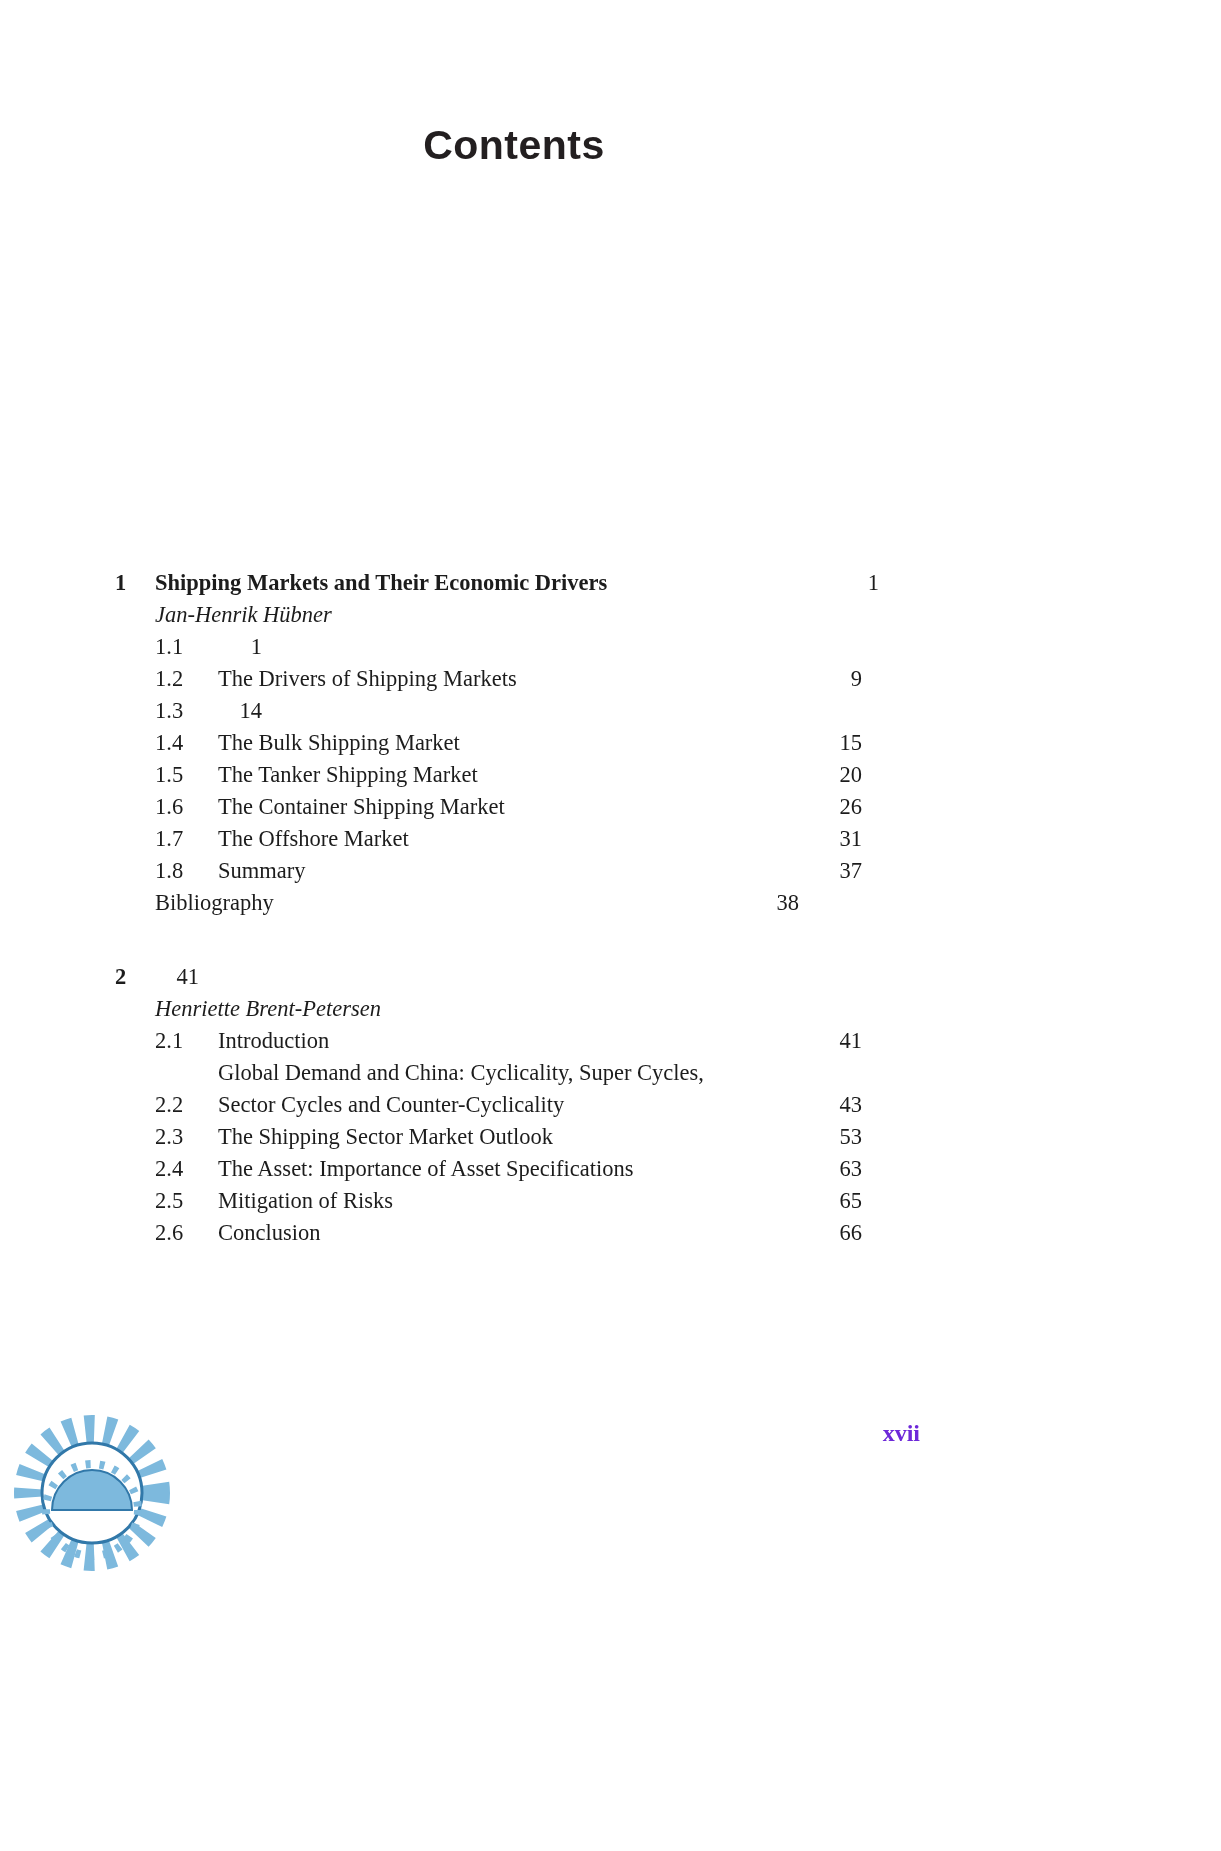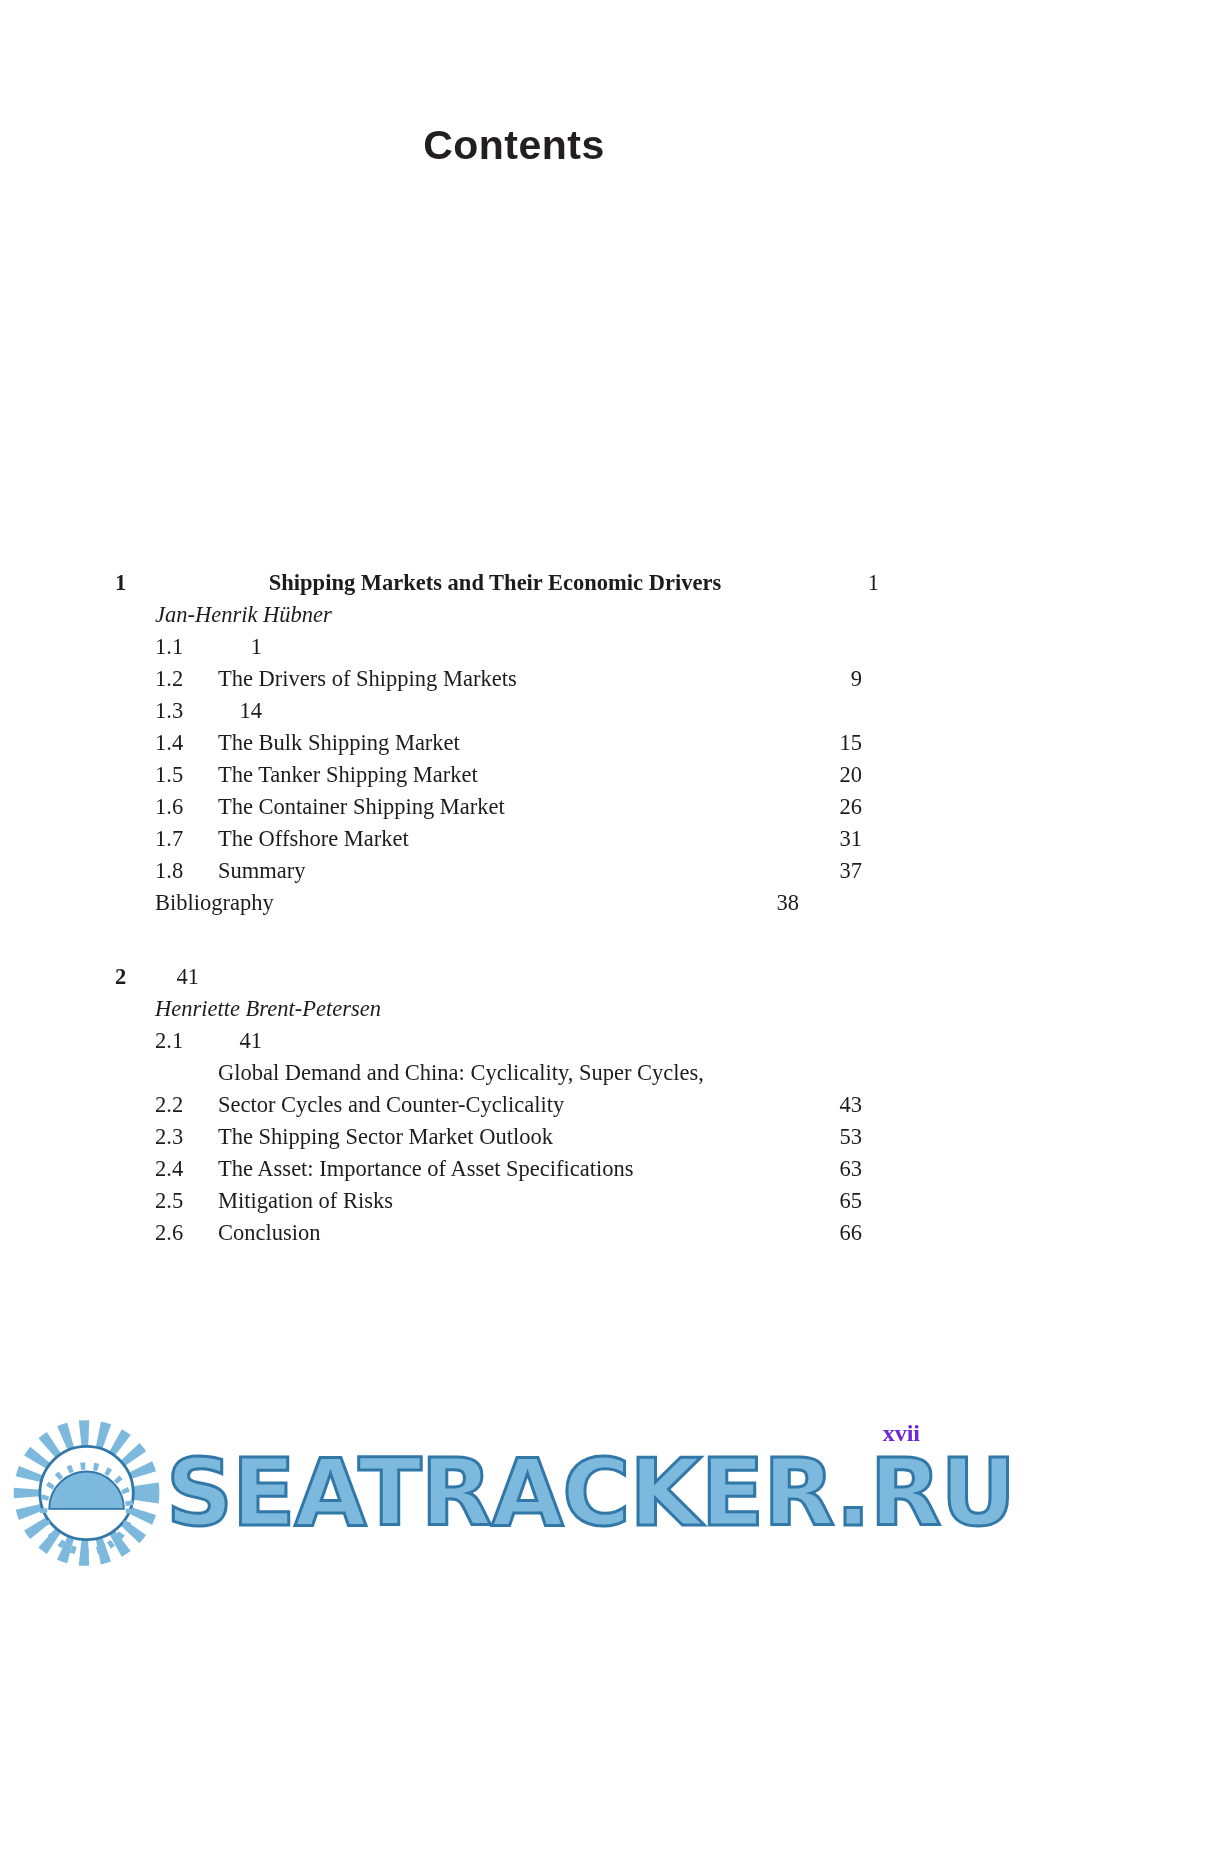--- a/index.html
+++ b/index.html
@@ -47,21 +47,20 @@
   .ch-num {
     width: 40px;
     font-weight: bold;
     flex: 0 0 40px;
   }
   .ch-title {
     flex: 1 1 auto;
     font-weight: bold;
     white-space: pre-line;
     max-width: 680px;
-    text-align: center;
   }
   .indent {
     padding-left: 40px;
   }
   .author {
     font-style: italic;
   }
   .e-num {
     flex: 0 0 63px;
     width: 63px;
@@ -174,20 +173,21 @@
       <div class="chapter">
         <div class="row">
           <span class="ch-num">2</span>
           <span class="pg">41</span>
         </div>
         <div class="indent author">Henriette Brent-Petersen</div>
 
         <div class="indent">
           <div class="row">
             <span class="e-num">2.1</span>
+            <span class="e-title">Introduction</span>
             <span class="pg">41</span>
           </div>
           <div class="row">
             <span class="e-num">2.2</span>
             <span class="e-title">Global Demand and China: Cyclicality, Super Cycles,
 Sector Cycles and Counter-Cyclicality</span>
             <span class="pg">43</span>
           </div>
           <div class="row">
             <span class="e-num">2.3</span>
@@ -221,15 +221,14 @@
     <svg width="165" height="170" viewBox="0 0 165 170" aria-hidden="true">
 
       <circle cx="82" cy="85" r="62" fill="none" stroke="#7db9dd" stroke-width="32" stroke-dasharray="9 10"></circle>
 
       <circle cx="82" cy="85" r="50" fill="#ffffff" stroke="#3178a9" stroke-width="3"></circle>
 
       <path d="M 42 102 A 40 40 0 0 1 122 102 L 42 102 Z" fill="#7db9dd" stroke="#3178a9" stroke-width="2"></path>
 
       <circle cx="82" cy="102" r="46" fill="none" stroke="#7db9dd" stroke-width="8" stroke-dasharray="5 9"></circle>
     </svg>
-    <span class="wm-text">SEATRACKER.RU</span>
   </div>
 </div>
 
 </body></html>

